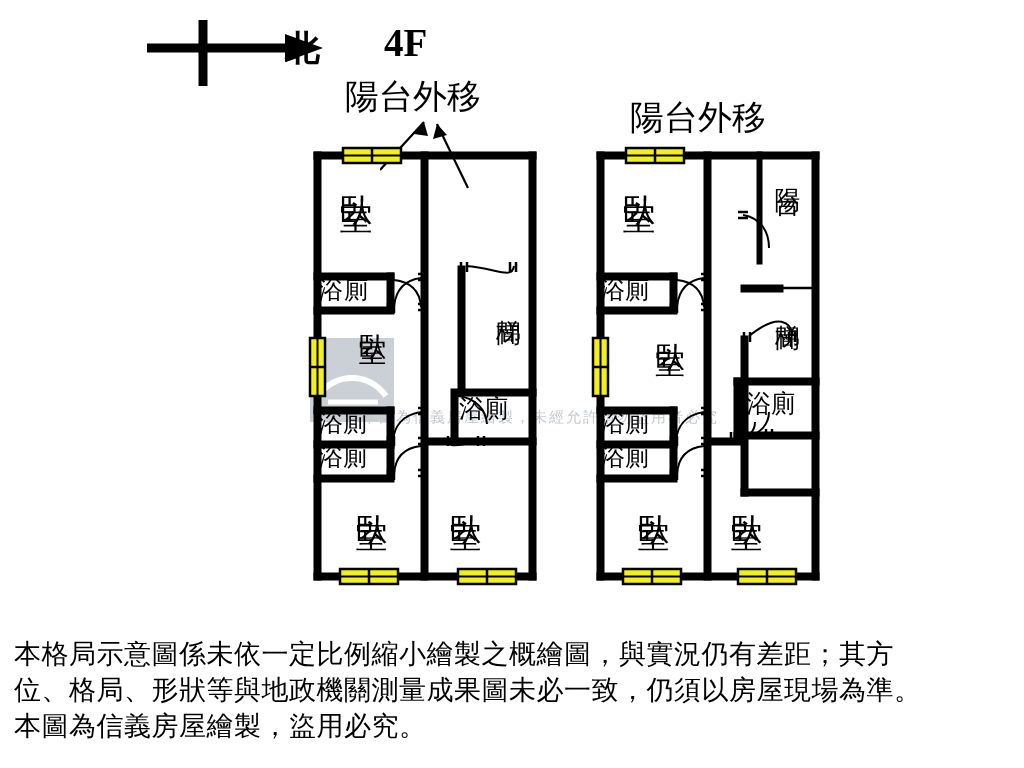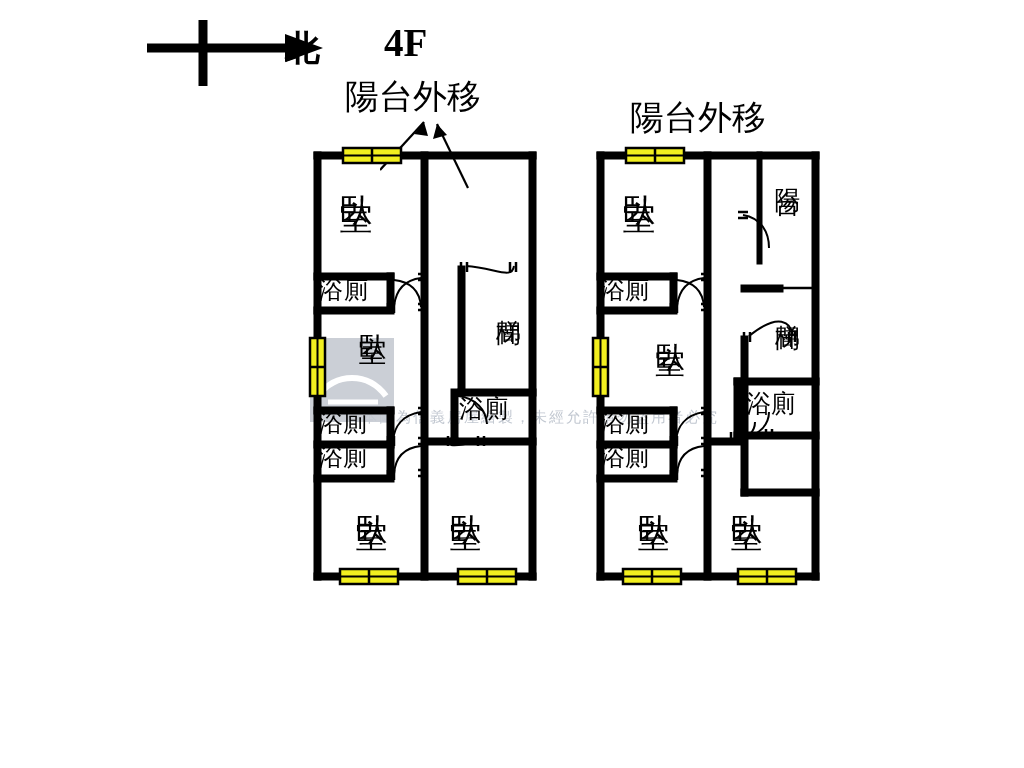--- a/index.html
+++ b/index.html
@@ -384,14 +384,19 @@
   <div class="room-label rl-v" style="left:775px; top:168px; font-size:26px; letter-spacing:2px;">陽台</div>
   <div class="room-label" style="left:600px; top:277px; font-size:25px;">浴廁</div>
   <div class="room-label rl-v" style="left:655px; top:320px; font-size:30px; letter-spacing:2px;">臥室</div>
   <div class="room-label" style="left:600px; top:410px; font-size:25px;">浴廁</div>
   <div class="room-label" style="left:600px; top:444px; font-size:25px;">浴廁</div>
   <div class="room-label rl-v" style="left:638px; top:490px; font-size:32px; letter-spacing:3px;">臥室</div>
   <div class="room-label rl-v" style="left:731px; top:490px; font-size:32px; letter-spacing:3px;">臥室</div>
   <div class="room-label" style="left:746px; top:391px; font-size:25px;">浴廁</div>
   <div class="room-label rl-v" style="left:775px; top:305px; font-size:25px; letter-spacing:2px;">梯間</div>
 
+  <div class="disclaimer">
+    <div>本格局示意圖係未依一定比例縮小繪製之概繪圖，與實況仍有差距；其方</div>
+    <div>位、格局、形狀等與地政機關測量成果圖未必一致，仍須以房屋現場為準。</div>
+    <div>本圖為信義房屋繪製，盜用必究。</div>
+  </div>
 
 </div>
 
 </body></html>

